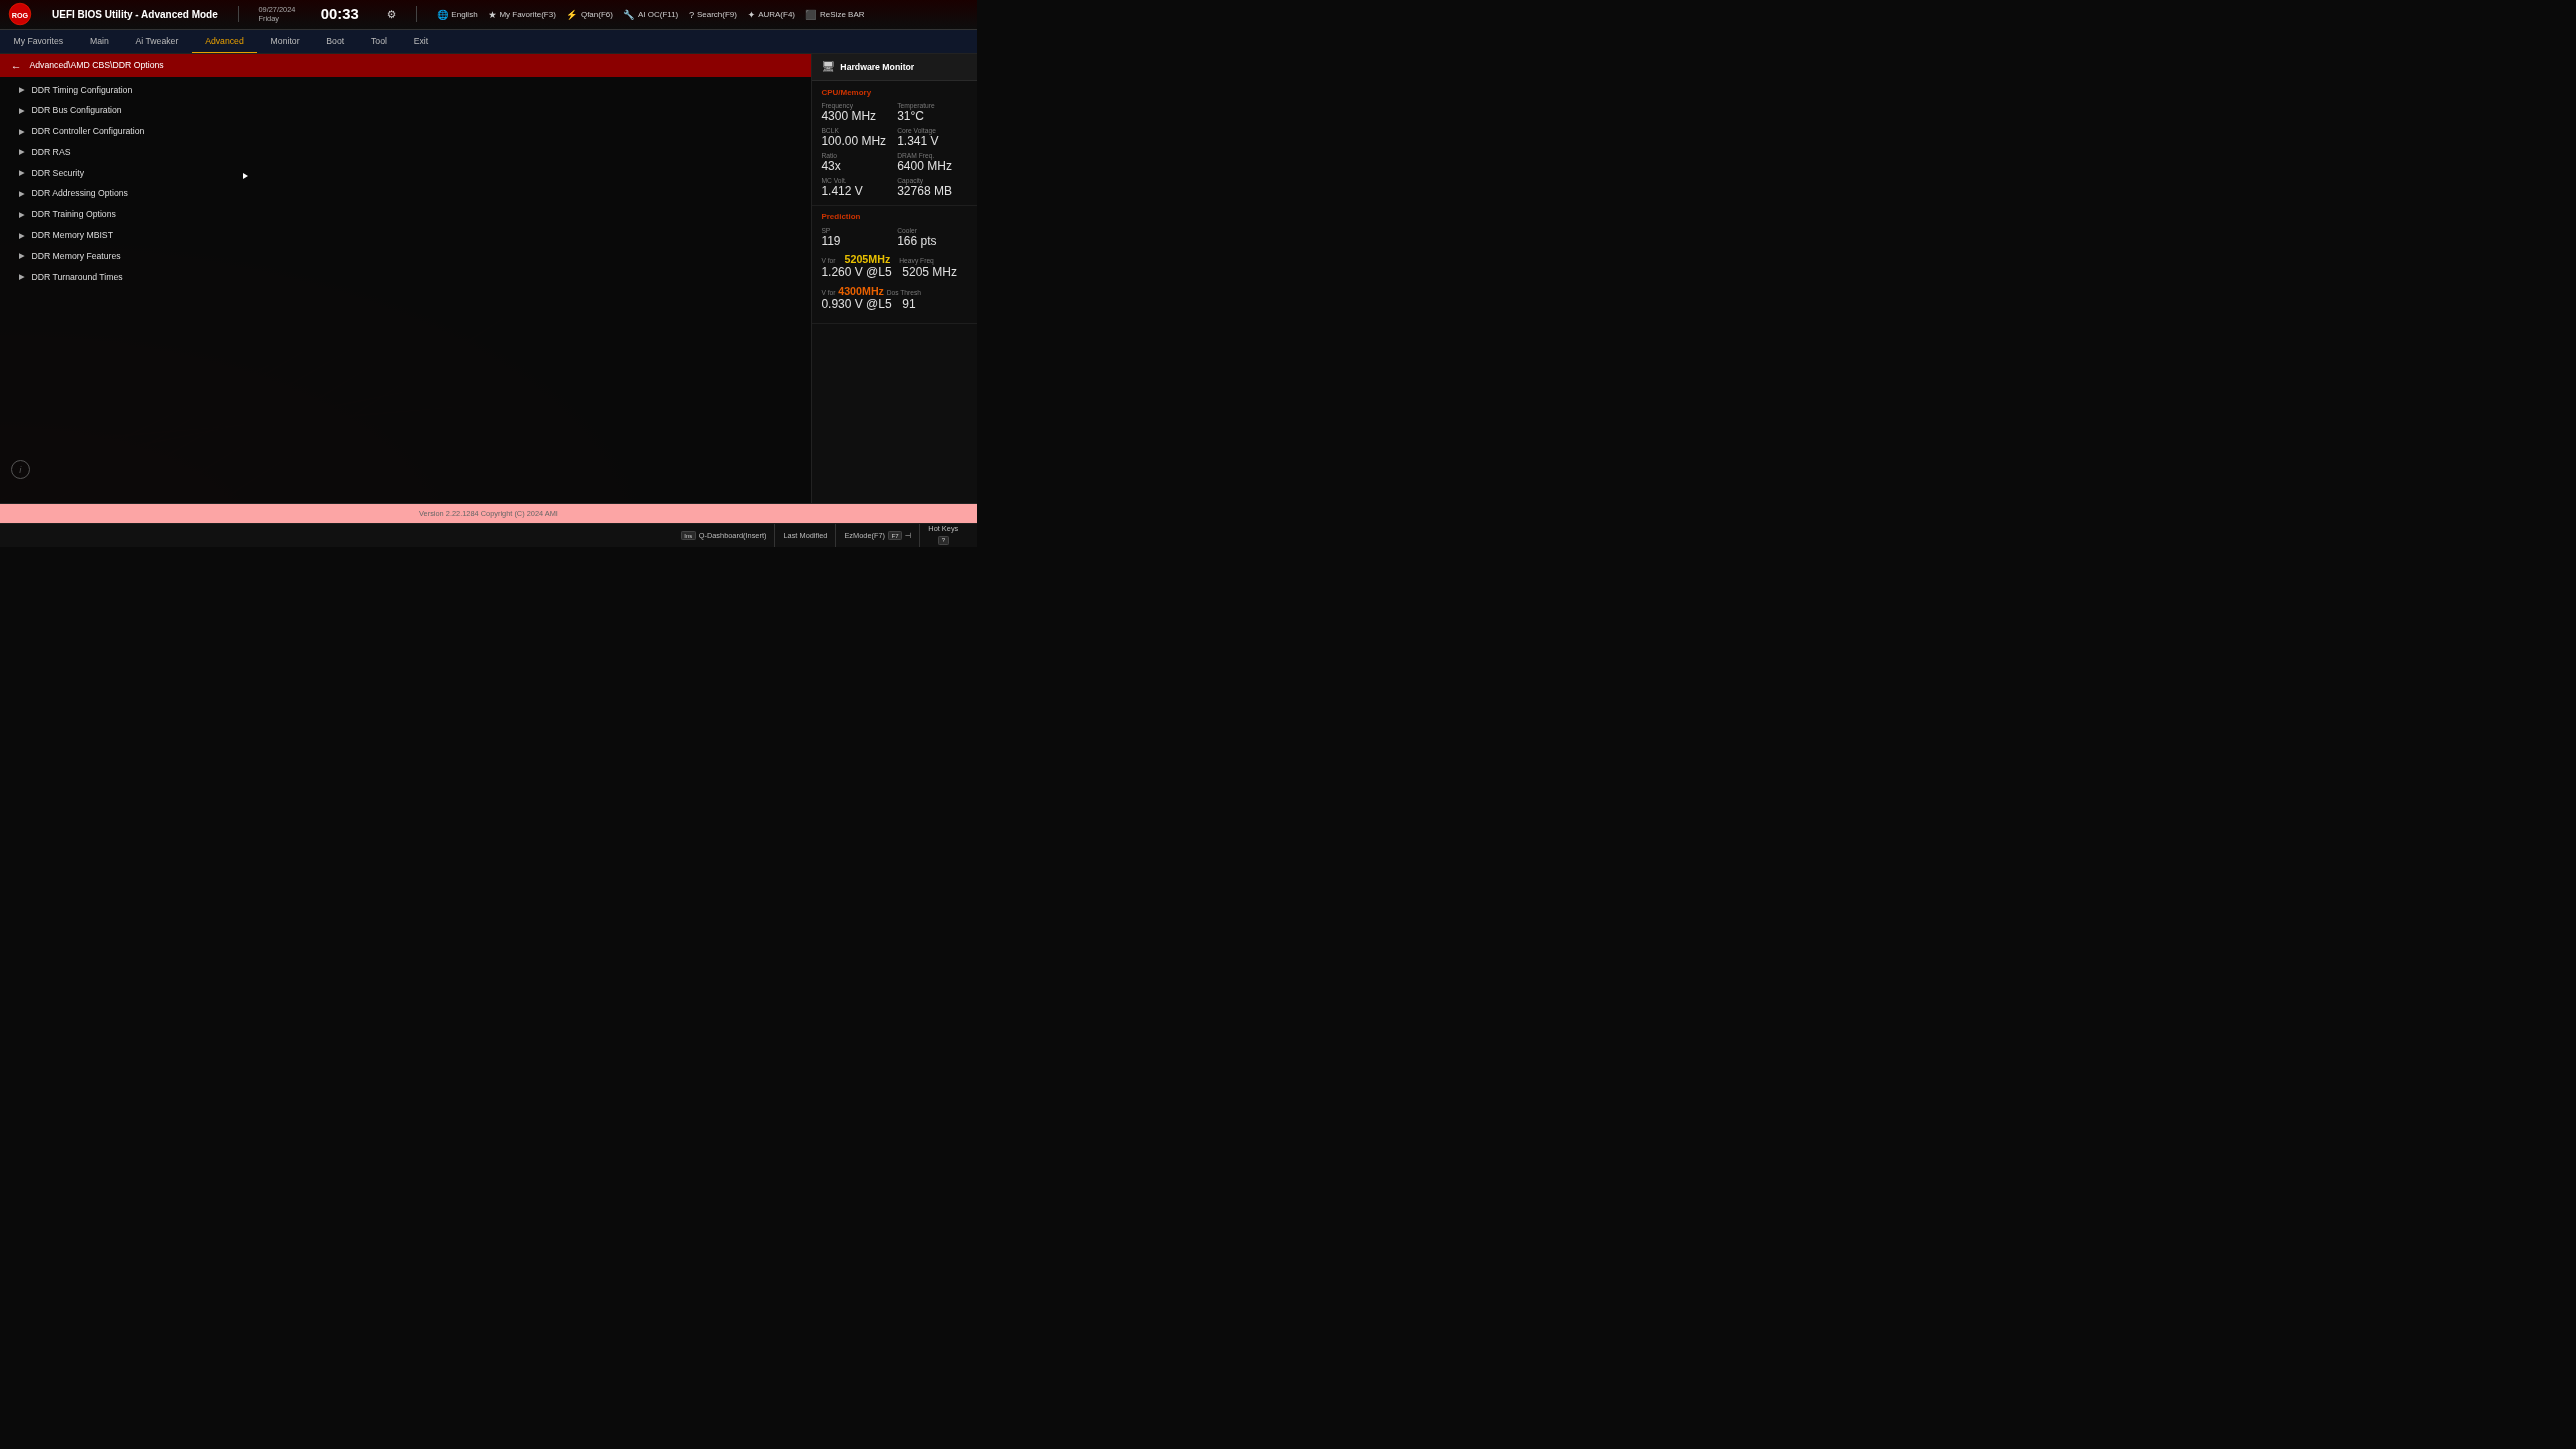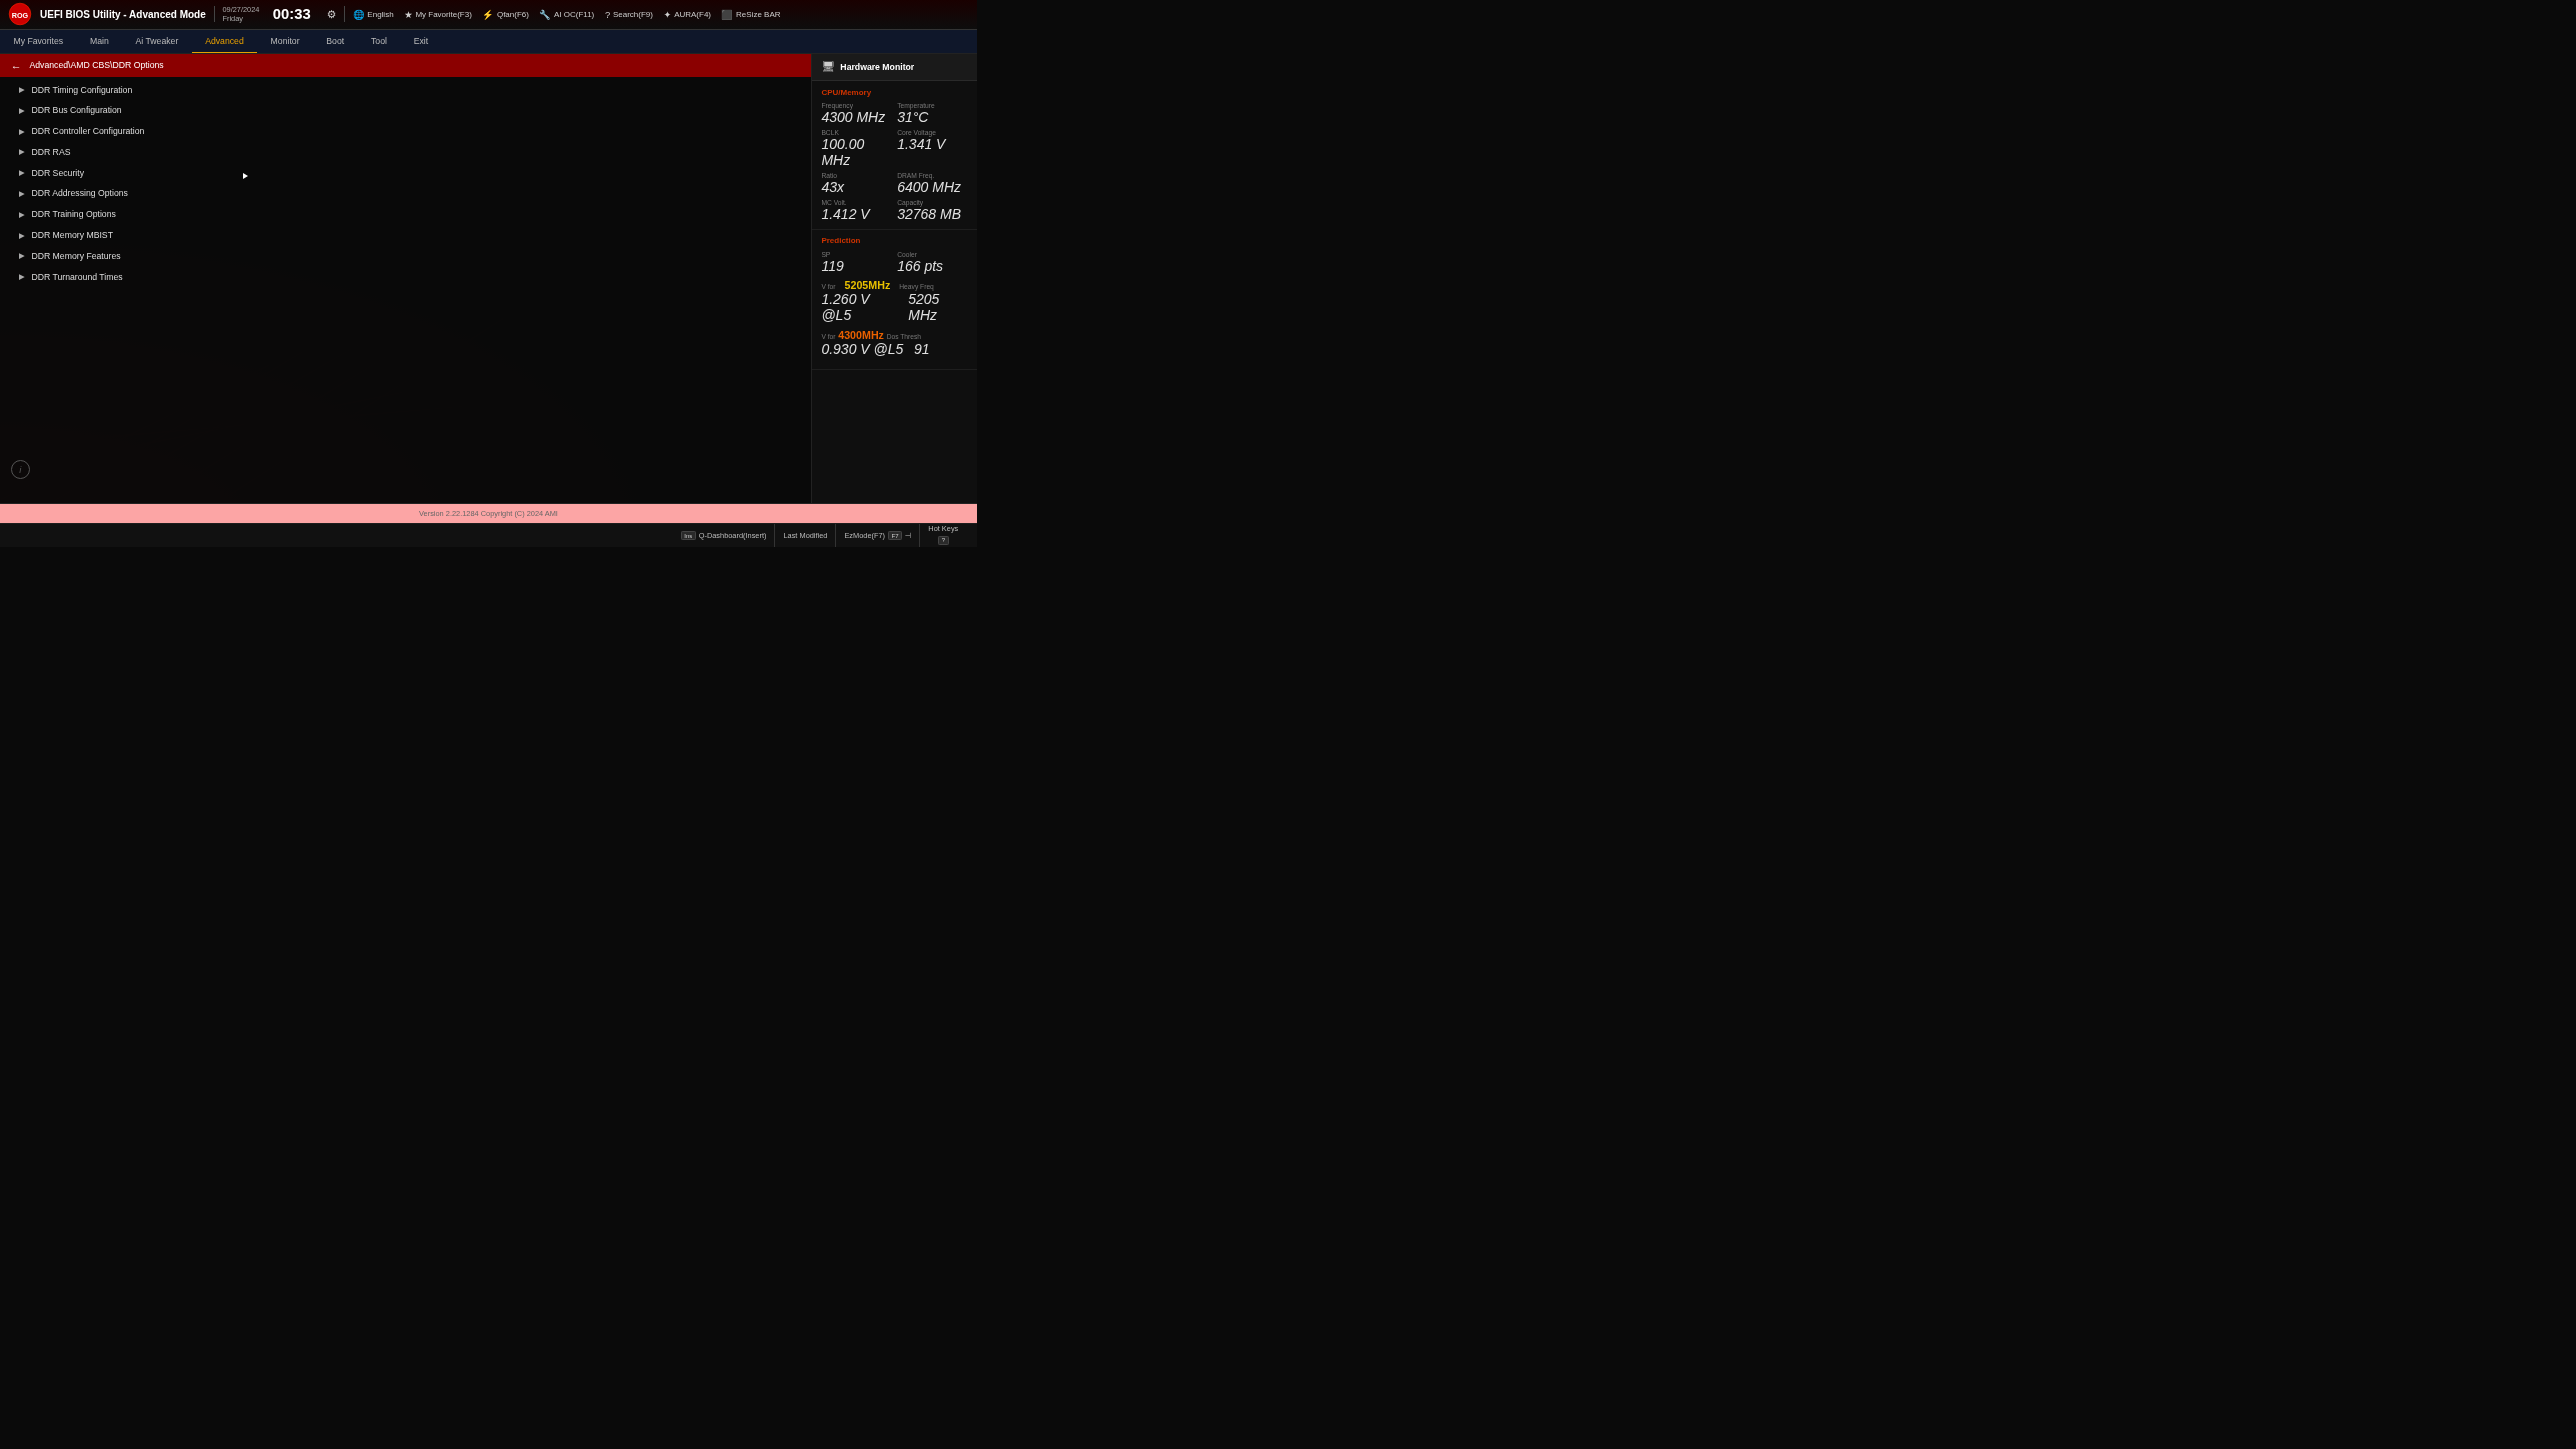--- a/index.html
+++ b/index.html
@@ -43,21 +43,21 @@
     
     .header {
       position: relative;
       z-index: 10;
       background: linear-gradient(180deg, #1a0000 0%, #0d0d0d 100%);
       border-bottom: 0.7px solid #333;
       height: 29.5px;
       display: flex;
       align-items: center;
       padding: 0 8px;
-      gap: 8px;
+      gap: 20px;
     }
     .logo {
       width: 24px;
       height: 24px;
       flex-shrink: 0;
     }
     .title {
       color: #ffffff;
       font-size: 10px;
       font-weight: 600;
@@ -242,24 +242,23 @@
       grid-template-columns: 1fr 1fr;
       gap: 4px 5.4px;
     }
     .hw-item {}
     .hw-label {
       font-size: 6.7px;
       color: #777;
       display: block;
     }
     .hw-value {
-      font-size: 14px;
+      font-size: 12px;
       color: #e0e0e0;
       display: block;
-      font-style: italic;
     }
     .prediction-title {
       font-size: 8px;
       color: #cc3300;
       font-weight: 600;
       margin-bottom: 5.4px;
     }
     .pred-row {
       margin-bottom: 5.4px;
     }

